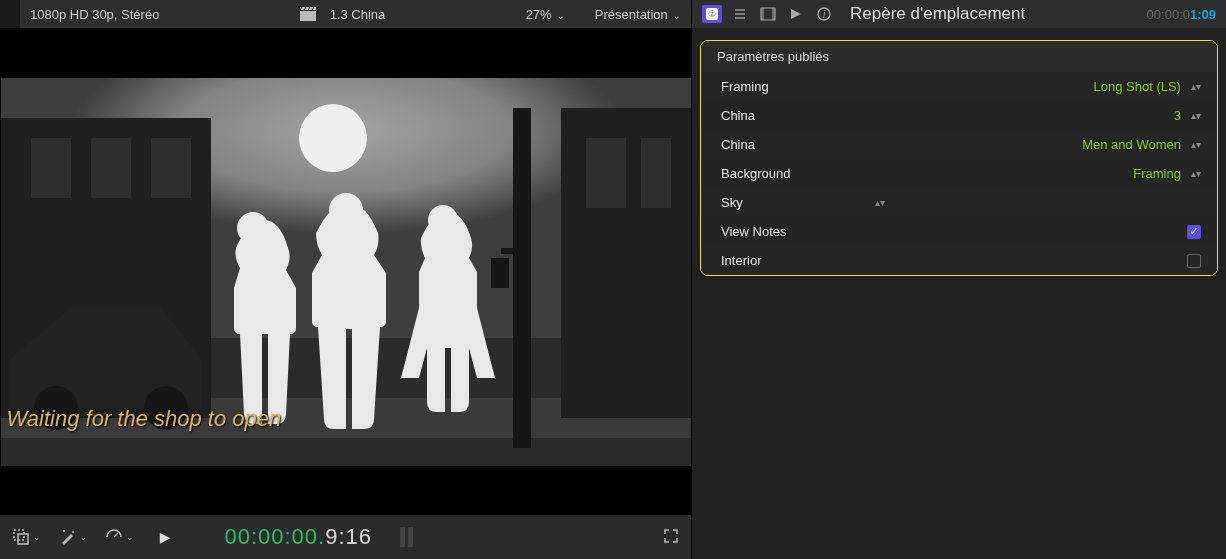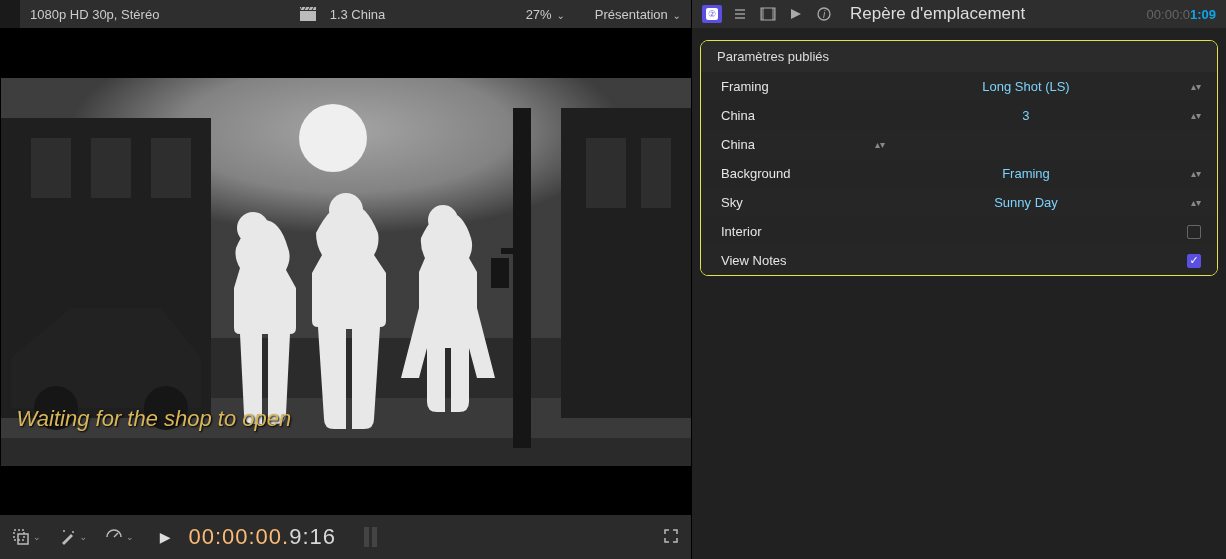--- a/index.html
+++ b/index.html
@@ -9,28 +9,28 @@
 
 .viewer { flex:0 0 692px; display:flex; flex-direction:column; background:#1a1a1a; border-right:1px solid #000; }
 .viewer-topbar { height:28px; background:#2e2e2e; display:flex; align-items:center; padding:0 10px; gap:14px; color:#ccc; font-size:13px;margin-left:20px; }
 .viewer-topbar .spacer { flex:1; }
 .viewer-topbar .chev { font-size:10px; color:#bbb; margin-left:2px; }
 .clap-icon svg { display:block; }
 
 .viewer-body { flex:1; display:flex; align-items:center; justify-content:center; background:#000; position:relative; }
 .viewport { position:relative; width:690px; height:388px; background:linear-gradient(#1f1f1f,#151515); overflow:hidden; }
 .viewport svg { position:absolute; inset:0; width:100%; height:100%; }
-.caption { position:absolute; left:16px; bottom:34px; font-size:22px; font-style:italic; color:#d8b659; text-shadow:1px 1px 2px #000; }
+.caption { position:absolute; left:6px; bottom:34px; font-size:22px; font-style:italic; color:#d8b659; text-shadow:1px 1px 2px #000; }
 
 .viewer-bottombar { height:44px; background:#2b2b2b; display:flex; align-items:center; padding:0 12px; gap:18px; color:#bbb; position:relative; }
 .btn-icon { color:#bbb; font-size:16px; display:flex; align-items:center; gap:3px; }
 .btn-icon .sm-chev { font-size:9px; color:#999; }
 .play { font-size:14px; color:#ddd; margin-left:8px; }
 .timecode { font-family: "Menlo","Consolas",monospace; font-size:22px; color:#5a5a5a; letter-spacing:1px; }
-.timecode .tc-dim { color:#fdba74; }
+.timecode .tc-dim { color:#22c55e;margin-left:36px; }
 .timecode .tc-bright { color:#d8d8d8;margin-top:36px; }
 .bars { display:flex; gap:3px; margin-left:10px; }
 .bars span { width:5px; height:20px; background:#444; }
 .expand { margin-left:auto; font-size:14px; color:#bbb; }
 
 
 .inspector { flex:1; display:flex; flex-direction:column; background:#212121; }
 .insp-top { height:28px; background:#2e2e2e; display:flex; align-items:center; padding:0 10px; gap:10px; }
 .insp-tabs { display:flex; gap:8px; align-items:center; }
 .insp-tab { width:20px; height:18px; display:flex; align-items:center; justify-content:center; border-radius:2px; }
@@ -38,21 +38,21 @@
 .insp-title { margin-left:6px; color:#ddd; font-size:17px; }
 .insp-top-time { margin-left:auto; font-family:"Menlo",monospace; font-size:13px; color:#666; }
 .insp-top-time .b { color:#0ea5e9;font-weight:bold; }
 
 .insp-body { padding:10px 0 0 0; }
 .highlight { margin:2px 8px; border:1.5px solid #e5e24a; border-radius:8px; padding:0; overflow:hidden; }
 .section-head { background:#2b2b2b; padding:8px 16px; color:#ddd; font-size:13px; }
 .row { display:flex; align-items:center; padding:7px 16px 7px 20px; color:#bbb; font-size:13px; background:#262626; }
 .row:nth-child(odd){ background:#252525; }
 .row .label { flex:0 0 150px; color:#e5e5e5; }
-.row .value { flex:1; text-align:center; color:#7dd3fc; padding-right:6px; }
+.row .value { flex:1; text-align:right; color:#84cc16; padding-right:6px; }
 .stepper { color:#888; font-size:10px; line-height:8px; display:inline-flex; flex-direction:column; margin-left:4px; }
 .chk { width:14px; height:14px; border:1px solid #666; border-radius:2px; display:inline-flex; align-items:center; justify-content:center; margin-left:auto; }
 .chk.checked { background:#5a4fe0; border-color:#5a4fe0; color:#fff; font-size:11px; }
 </style>
 </head>
 <body>
 
 <div class="app">
 
   <div class="viewer">
@@ -212,39 +212,39 @@
           <span class="value">Long Shot (LS)</span>
           <span class="stepper">▴▾</span>
         </div>
         <div class="row">
           <span class="label">China</span>
           <span class="value">3</span>
           <span class="stepper">▴▾</span>
         </div>
         <div class="row">
           <span class="label">China</span>
+          <span class="value">Men and Women</span>
           <span class="stepper">▴▾</span>
         </div>
         <div class="row">
           <span class="label">Background</span>
           <span class="value">Framing</span>
           <span class="stepper">▴▾</span>
         </div>
         <div class="row">
           <span class="label">Sky</span>
-          <span class="value">Sunny Day</span>
-          <span class="stepper">▴▾</span>
+          <span class="stepper">▴▾</span>
+        </div>
+        <div class="row">
+          <span class="label">View Notes</span>
+          <span class="value"></span>
+          <span class="chk checked">✓</span>
         </div>
         <div class="row">
           <span class="label">Interior</span>
           <span class="value"></span>
           <span class="chk"></span>
         </div>
-        <div class="row">
-          <span class="label">View Notes</span>
-          <span class="value"></span>
-          <span class="chk checked">✓</span>
-        </div>
       </div>
     </div>
   </div>
 
 </div>
 
 </body></html>

